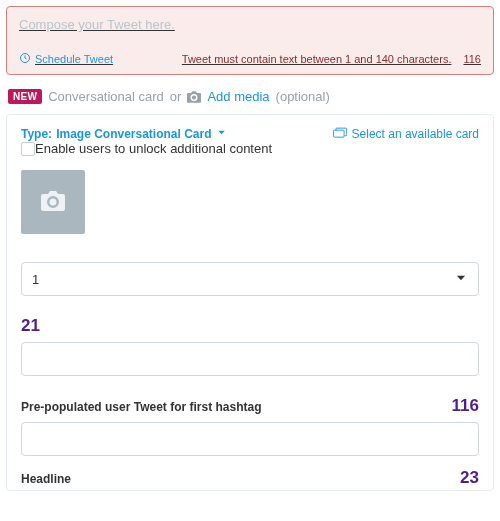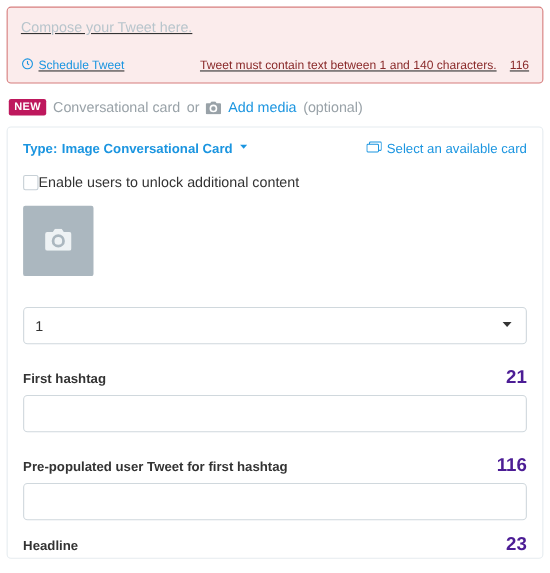--- a/index.html
+++ b/index.html
@@ -65,21 +65,20 @@
     border-radius: 4px;
     margin: 0 6px 6px 6px;
     padding: 12px 14px 2px 14px;
     background: #fff;
   }
   .card-top {
     display: flex;
     justify-content: space-between;
     align-items: center;
     font-size: 12px;
-    margin-bottom: 16px;
     text-align: center;
   }
   .card-type { color: #1b95e0; font-weight: 700; display: flex; align-items: center; gap: 4px; cursor: pointer;}
   .card-type svg { width: 11px; height: 11px; }
   .select-avail { color: #1b95e0; display: flex; align-items: center; gap: 5px; cursor: pointer; font-size: 12px; padding-left: 36px;}
   .select-avail svg { width: 14px; height: 11px; }
   .checkbox-row {
     display: flex;
     align-items: center;
     gap: 0;
@@ -208,21 +207,20 @@
     <span>1</span>
     <span class="chev">
       <svg viewBox="0 0 24 24" fill="#333">
           <path d="M5 8l7 8 7-8z"></path>
         </svg>
     </span>
   </div>
 
   
   <div class="field-label">
-    <span>First hashtag</span>
     <span class="field-count">21</span>
   </div>
   <input class="text-input" type="text" value="" style="">
 
   
   <div class="field-label">
     <span>Pre-populated user Tweet for first hashtag</span>
     <span class="field-count">116</span>
   </div>
   <input class="text-input row-gap-sm" type="text" value="" style="">

